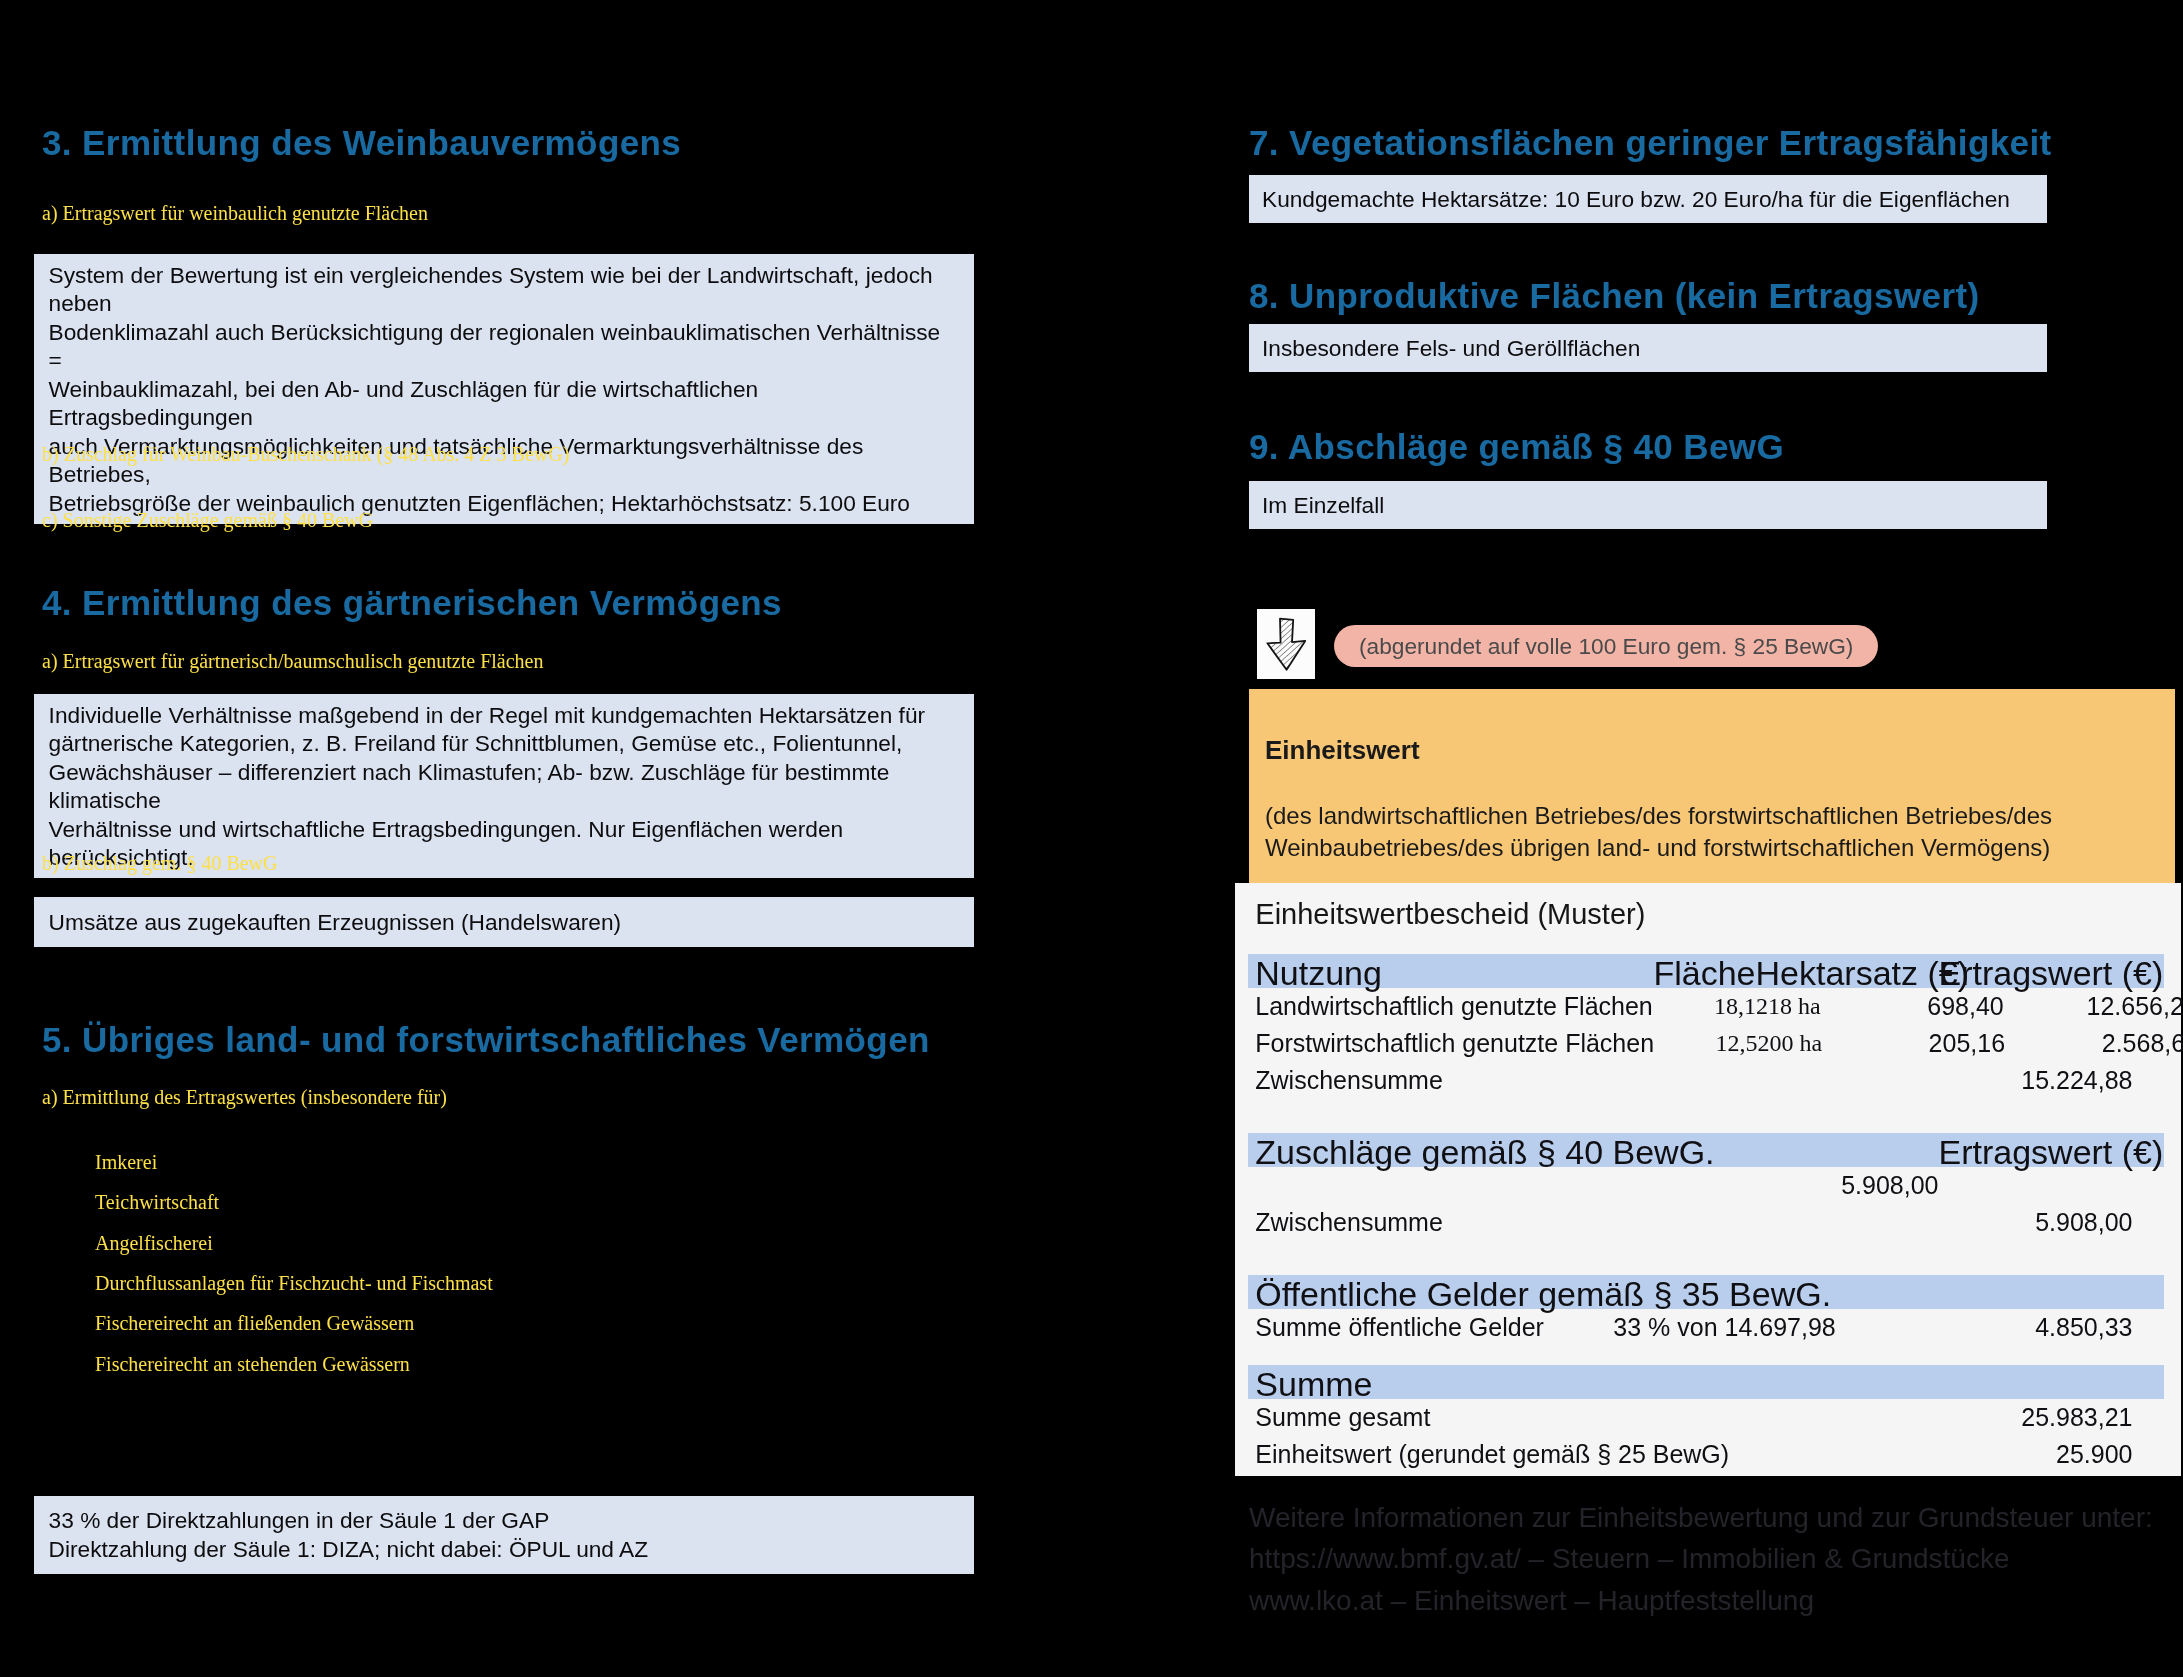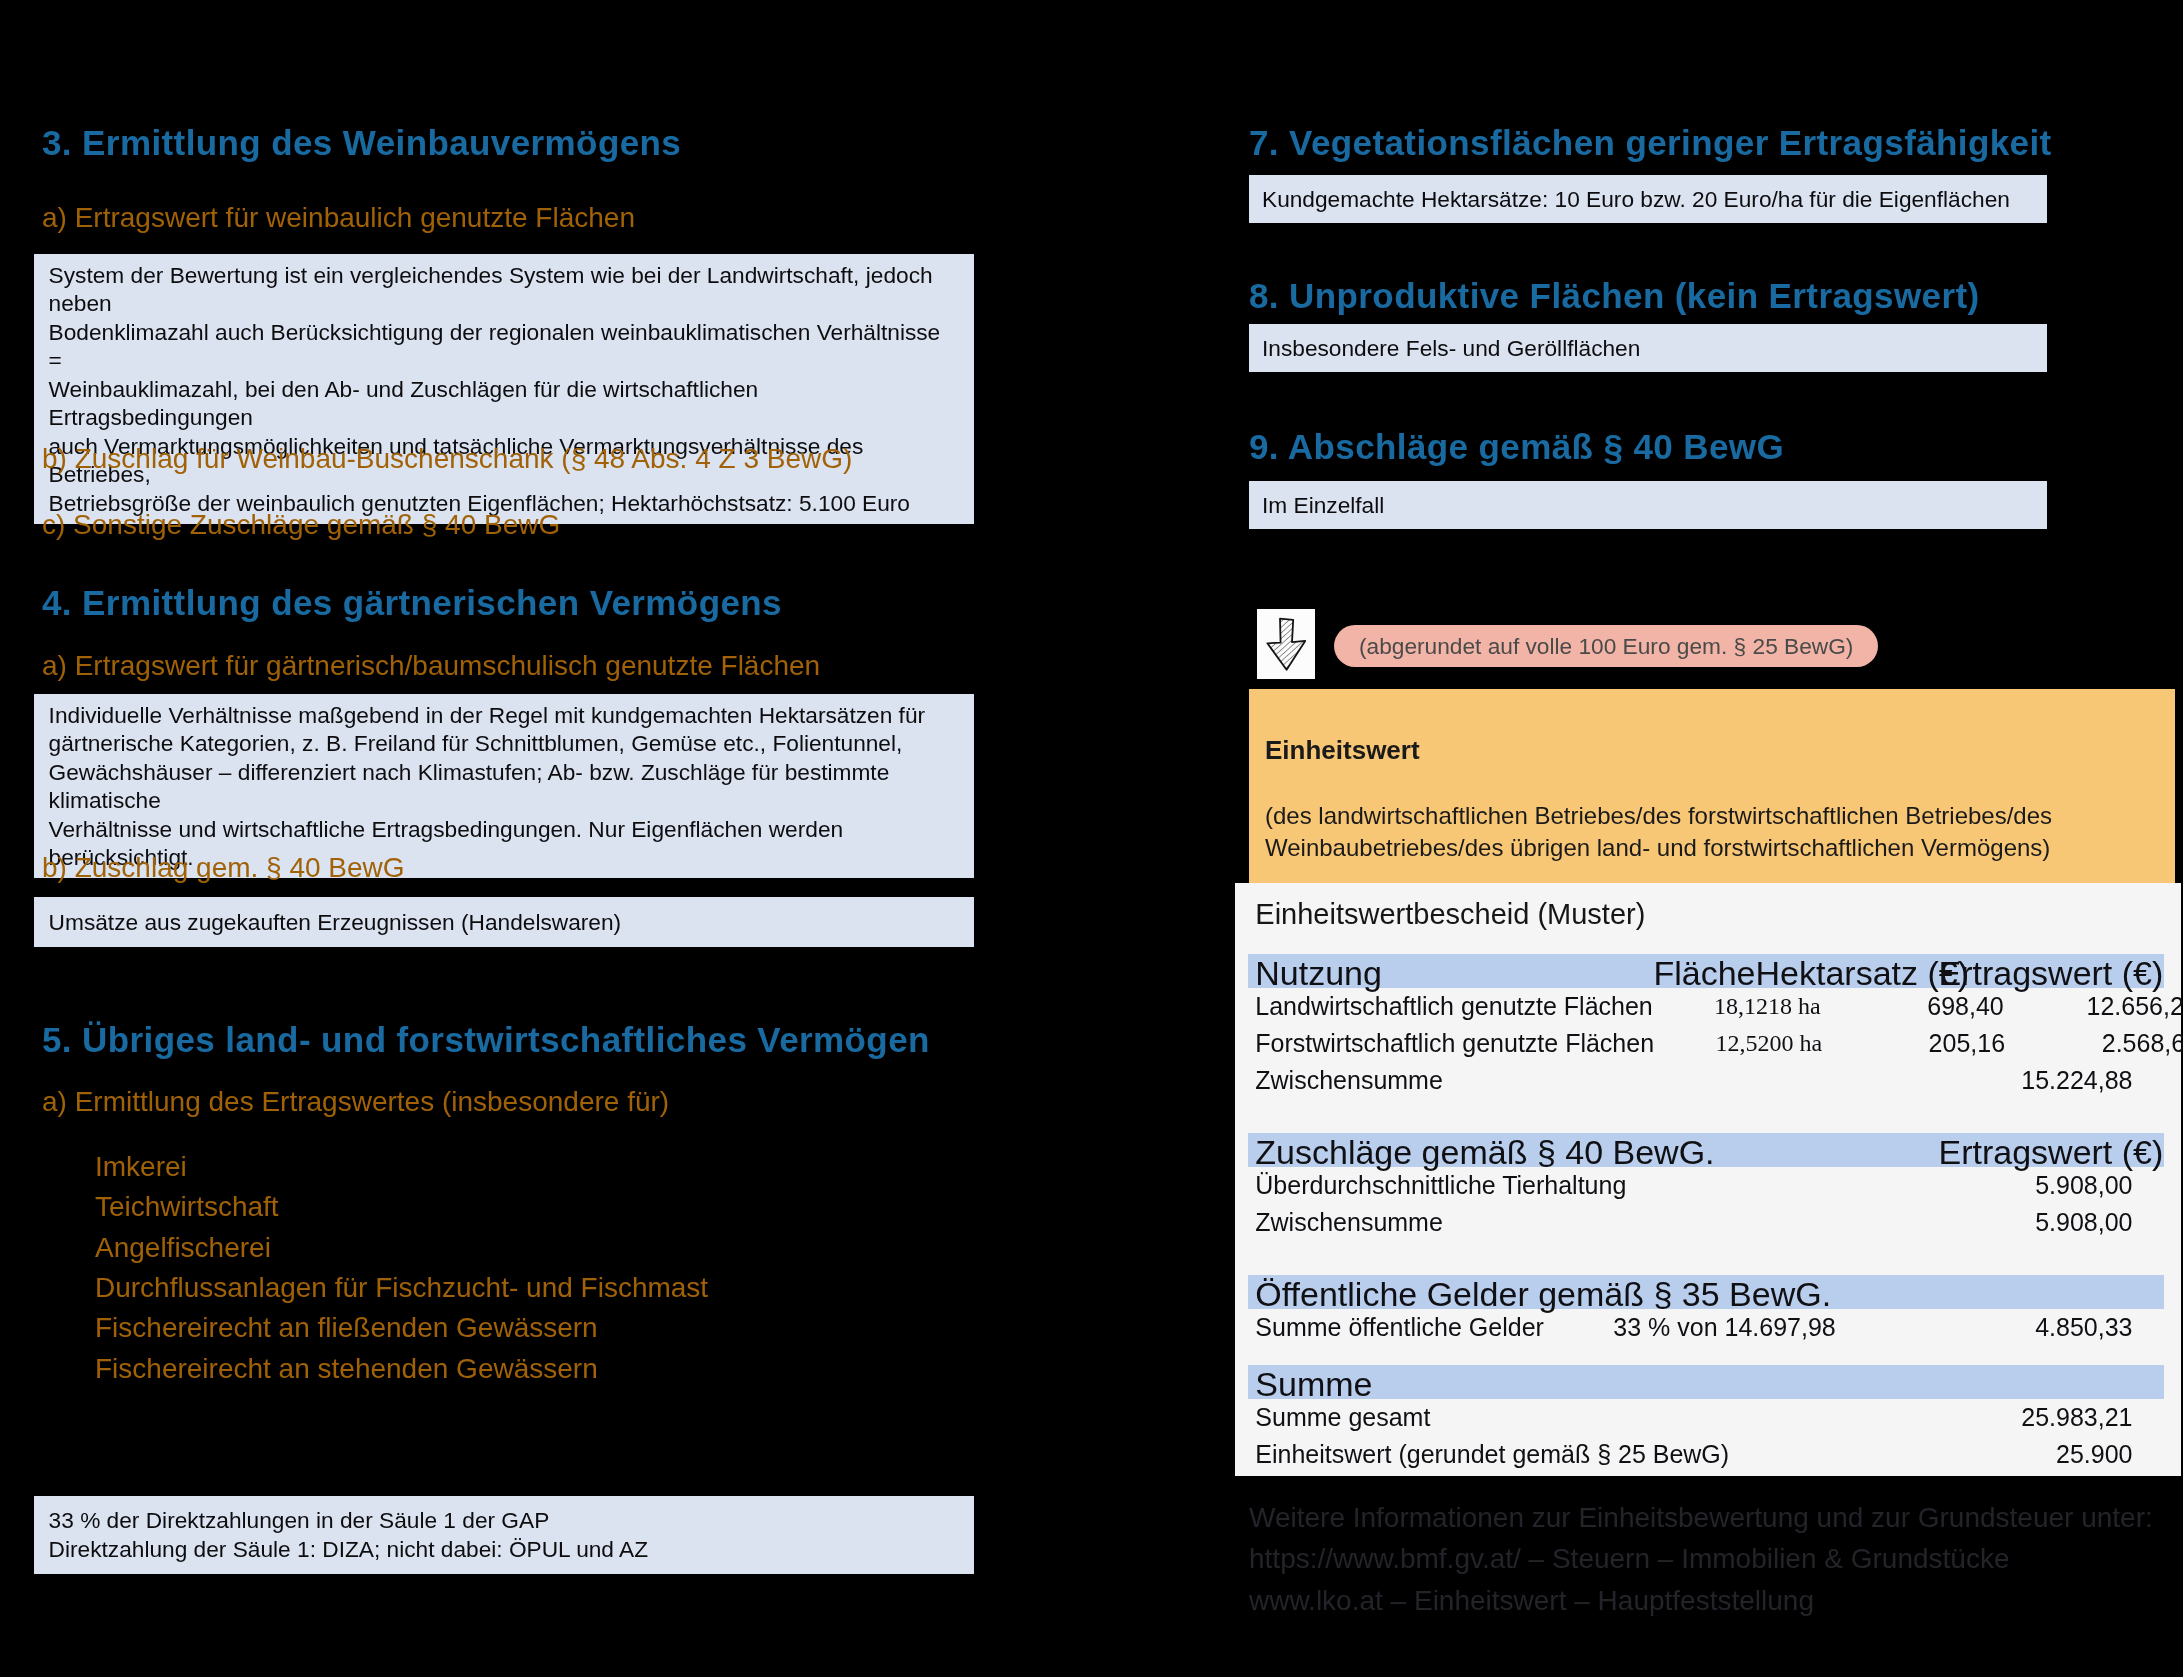--- a/index.html
+++ b/index.html
@@ -5,21 +5,21 @@
   html,body{margin:0;padding:0;background:#000;}
   #stage{
     position:relative;width:2183px;height:1678px;background:#000000;
     font-family:"Liberation Sans", sans-serif;overflow:hidden;
   }
   .abs{position:absolute;}
   .heading{
     font-size:35px;font-weight:700;color:#186AA1;letter-spacing:0.4px;white-space:nowrap;
   }
   .ghost{
-    font-size:28px;color:#a16207;white-space:nowrap;
+    font-size:20px;color:#fde047;white-space:nowrap;font-family:Liberation Serif, serif;
   }
   .lightbox{
     background:#DBE2F0;color:#0D0D0F;font-size:22.7px;line-height:28.5px;
     padding:6.6px 14.6px;white-space:pre-line;box-sizing:border-box;width:940px;
   }
   .rightbox{
     background:#DBE2F0;color:#0D0D0F;font-size:22.7px;line-height:25px;
     padding:11.7px 13px;box-sizing:border-box;width:798px;white-space:pre-line;
   }
   .pill{
@@ -142,21 +142,20 @@
     <div class="trow g2">
       <div class="cl">Zwischensumme</div>
       <div class="cr">15.224,88</div>
     </div>
 
     <div class="band g2" style="margin-top:34px;">
       <div class="cl">Zuschläge gemäß § 40 BewG.</div>
       <div class="cr">Ertragswert (€)</div>
     </div>
     <div class="trow g2">
-      <div class="cl">Überdurchschnittliche Tierhaltung</div>
       <div class="cr">5.908,00</div>
     </div>
     <div class="trow g2">
       <div class="cl">Zwischensumme</div>
       <div class="cr">5.908,00</div>
     </div>
 
     <div class="band g2" style="margin-top:34px;">
       <div class="cl">Öffentliche Gelder gemäß § 35 BewG.</div>
       <div class="cr"></div>

